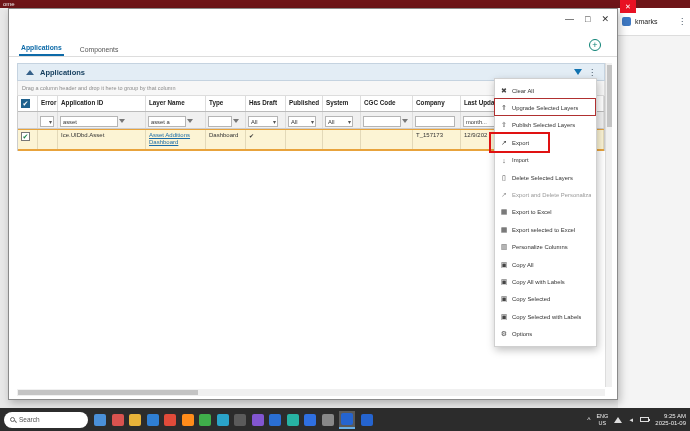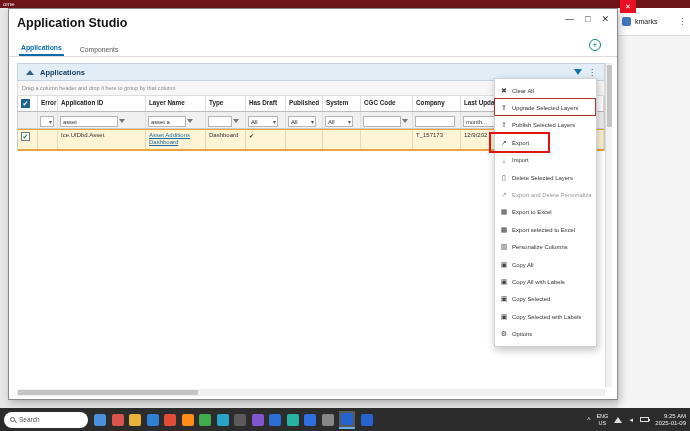--- a/index.html
+++ b/index.html
@@ -112,21 +112,20 @@
   <div class="browser-side">
     <div class="side-toolbar">
       <span class="profile-icon"></span>
       <span class="side-bm-text">kmarks</span>
       <span class="side-menu kebab"></span>
     </div>
   </div>
 
   <div class="app-window">
     <div class="titlebar">
-      <span class="win-title">Application Studio</span>
       <div class="win-controls">
         <span>—</span>
         <span>□</span>
         <span>✕</span>
       </div>
     </div>
 
     <div class="tabrow">
       <span class="tab active">Applications</span>
       <span class="tab">Components</span>

